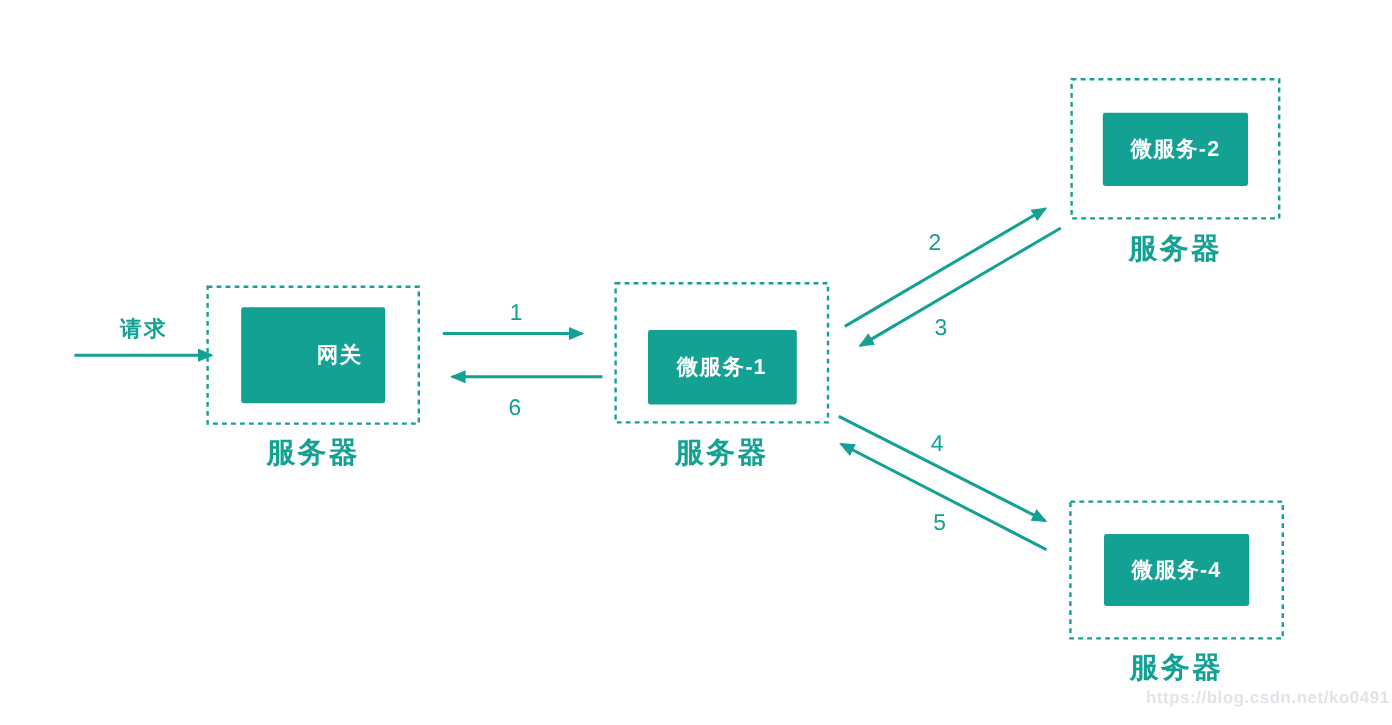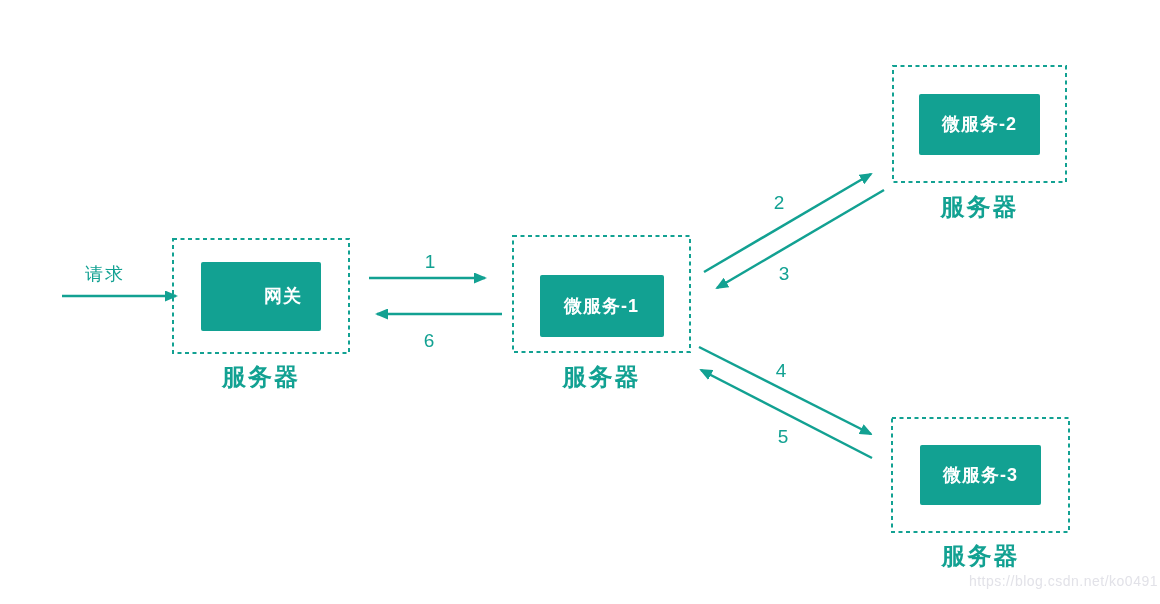--- a/index.html
+++ b/index.html
@@ -58,33 +58,34 @@
   }
   .flow-label {
     position: absolute;
     text-align: center;
     color: var(--teal);
     font-size: 19px;
     font-weight: 400;
   }
   .request-label {
     position: absolute;
-    text-align: center;
+    text-align: right;
     color: var(--teal);
     font-size: 18px;
-    font-weight: normal;
+    font-weight: bold;
     letter-spacing: 2px;
   }
   .watermark {
     position: absolute;
     right: 2px;
     top: 573px;
     color: var(--wm);
     font-size: 14px;
     letter-spacing: 0.5px;
+    font-weight: bold;
   }
 </style>
 </head>
 <body>
 
 <div class="canvas">
 
   <svg class="overlay">
     <defs>
       <marker id="ah" markerUnits="userSpaceOnUse" markerWidth="13" markerHeight="11" refX="11" refY="5.5" orient="auto">
@@ -102,21 +103,21 @@
     <line class="arrow-line" x1="704" y1="272" x2="871" y2="174" marker-end="url(#ah)"></line>
     <line class="arrow-line" x1="884" y1="190" x2="717" y2="288" marker-end="url(#ah)"></line>
     <line class="arrow-line" x1="699" y1="347" x2="871" y2="434" marker-end="url(#ah)"></line>
     <line class="arrow-line" x1="872" y1="458" x2="701" y2="370" marker-end="url(#ah)"></line>
     <line class="arrow-line" x1="502" y1="314" x2="377" y2="314" marker-end="url(#ah)"></line>
   </svg>
 
   <div class="request-label" style="left:70px; top:262px; width:70px;">请求</div>
 
   <div class="node" style="left:173px; top:239px; width:176px; height:114px;">
-    <div class="solid-box" style="width:120px; height:69px;padding-left:44px;">
+    <div class="solid-box" style="width:120px; height:80px;padding-left:44px;">
       <span>网关</span>
     </div>
   </div>
   <div class="server-label" style="left:173px; top:361px; width:176px;">服务器</div>
 
   <div class="node" style="left:513px; top:248px; width:177px; height:116px;">
     <div class="solid-box" style="width:124px; height:62px;">
       <span>微服务-1</span>
     </div>
   </div>
@@ -124,21 +125,21 @@
 
   <div class="node" style="left:893px; top:66px; width:173px; height:116px;">
     <div class="solid-box" style="width:121px; height:61px;">
       <span>微服务-2</span>
     </div>
   </div>
   <div class="server-label" style="left:893px; top:191px; width:173px;">服务器</div>
 
   <div class="node" style="left:892px; top:418px; width:177px; height:114px;">
     <div class="solid-box" style="width:121px; height:60px;">
-      <span>微服务-3</span>
+      <span>微服务-4</span>
     </div>
   </div>
   <div class="server-label" style="left:892px; top:540px; width:177px;">服务器</div>
 
   <div class="flow-label" style="left:415px; top:251px; width:30px;">1</div>
   <div class="flow-label" style="left:764px; top:192px; width:30px;">2</div>
   <div class="flow-label" style="left:769px; top:263px; width:30px;">3</div>
   <div class="flow-label" style="left:766px; top:360px; width:30px;">4</div>
   <div class="flow-label" style="left:768px; top:426px; width:30px;">5</div>
   <div class="flow-label" style="left:414px; top:330px; width:30px;">6</div>

